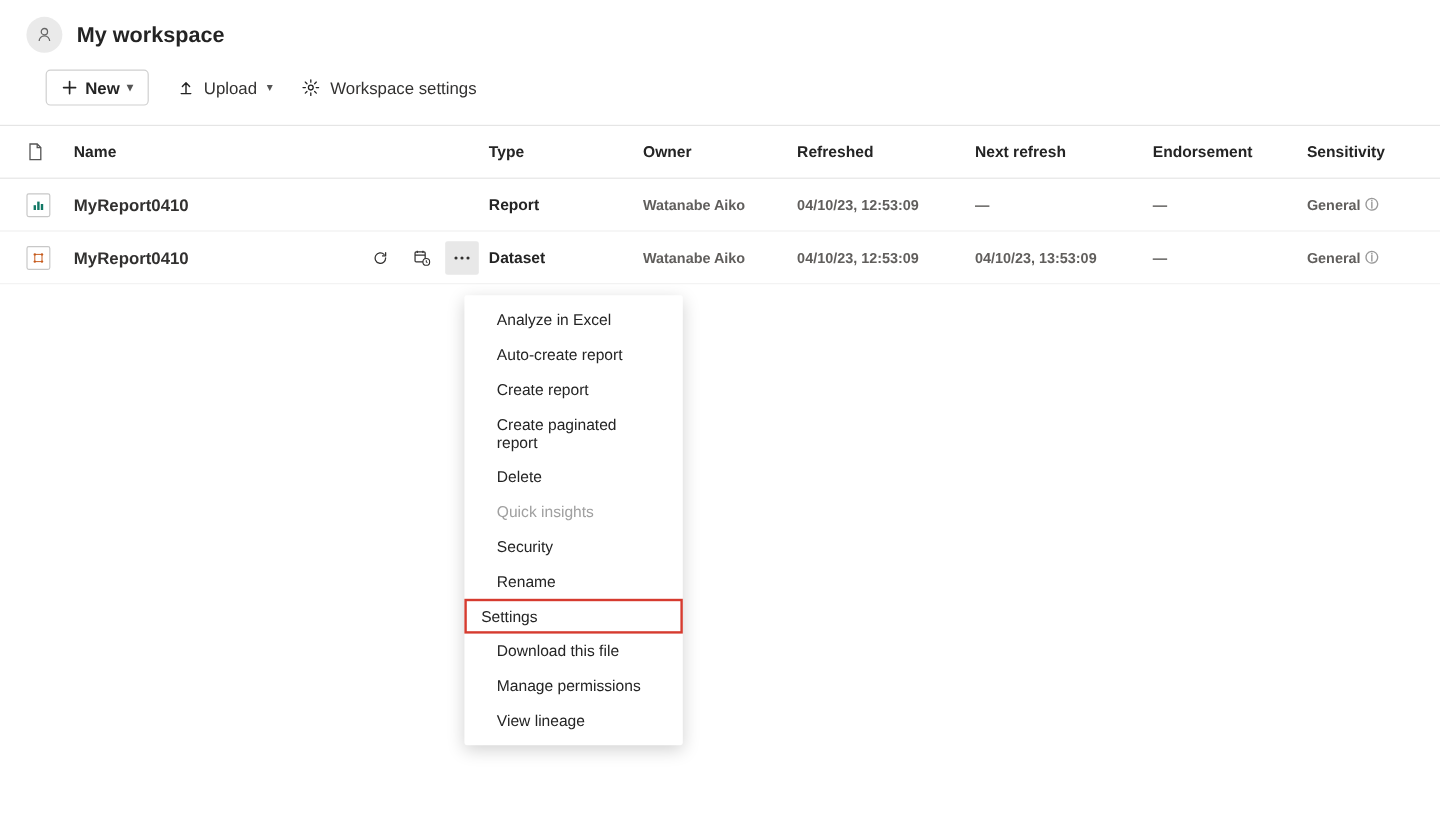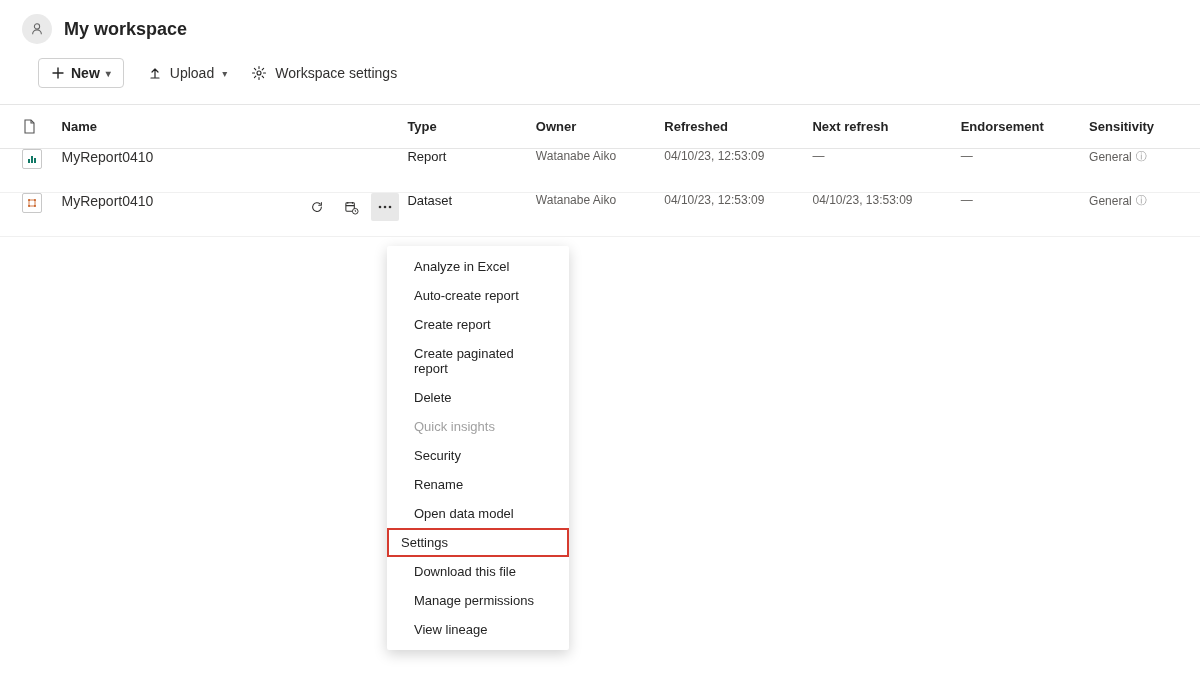--- a/index.html
+++ b/index.html
@@ -83,22 +83,23 @@
   .col-endorse { width: 130px; font-size:12px; color:#605e5c;}
   .col-sens { width: 90px; font-size:12px; color:#605e5c; display:flex; align-items:center; gap:4px; justify-content:flex-start;}
   .thead .col-owner, .thead .col-refreshed, .thead .col-next, .thead .col-endorse, .thead .col-sens {
     font-size:13px; color:#242424;
   }
   .trow {
     display: flex;
     padding: 0 22px;
     border-bottom: 1px solid #f0f0f0;
     height: 44px;
-    align-items: flex-start;
+    align-items: center;
     position: relative;
+    font-weight: bold;
   }
   .row-name { font-size: 14px; color:#323130;}
   .icon-box {
     width: 20px; height: 20px;
     border: 1px solid #c8c8c8;
     border-radius: 2px;
     display:flex; align-items:center; justify-content:center;
   }
   .action-btn {
     width: 28px; height: 28px;
@@ -260,18 +261,17 @@
 
 <div class="context-menu" id="context-menu">
     <div class="menu-item">Analyze in Excel</div>
     <div class="menu-item">Auto-create report</div>
     <div class="menu-item">Create report</div>
     <div class="menu-item">Create paginated report</div>
     <div class="menu-item">Delete</div>
     <div class="menu-item disabled">Quick insights</div>
     <div class="menu-item">Security</div>
     <div class="menu-item">Rename</div>
-    <div class="menu-item">Open data model</div>
     <div class="menu-item highlight">Settings</div>
     <div class="menu-item">Download this file</div>
     <div class="menu-item">Manage permissions</div>
     <div class="menu-item">View lineage</div>
   </div>
 
 </body></html>

